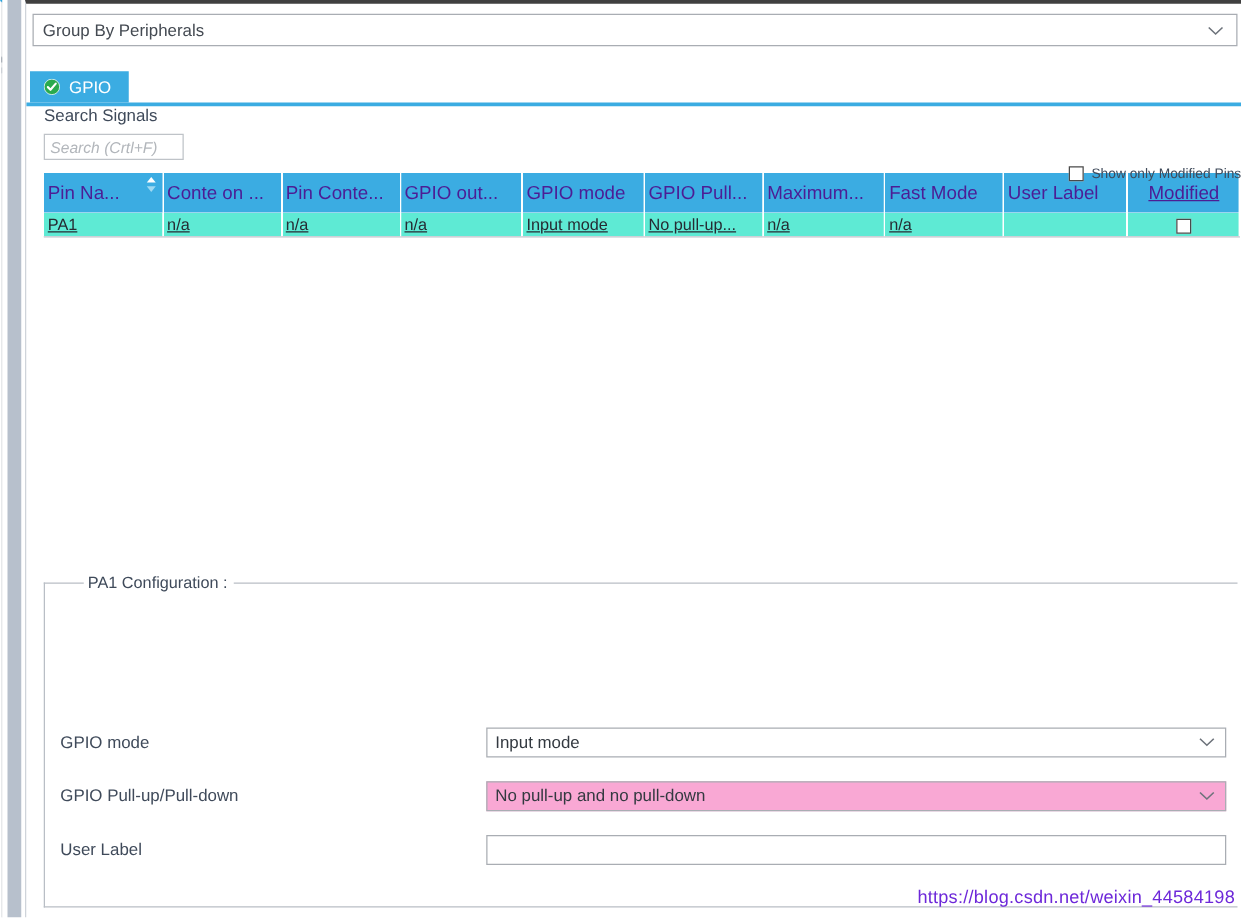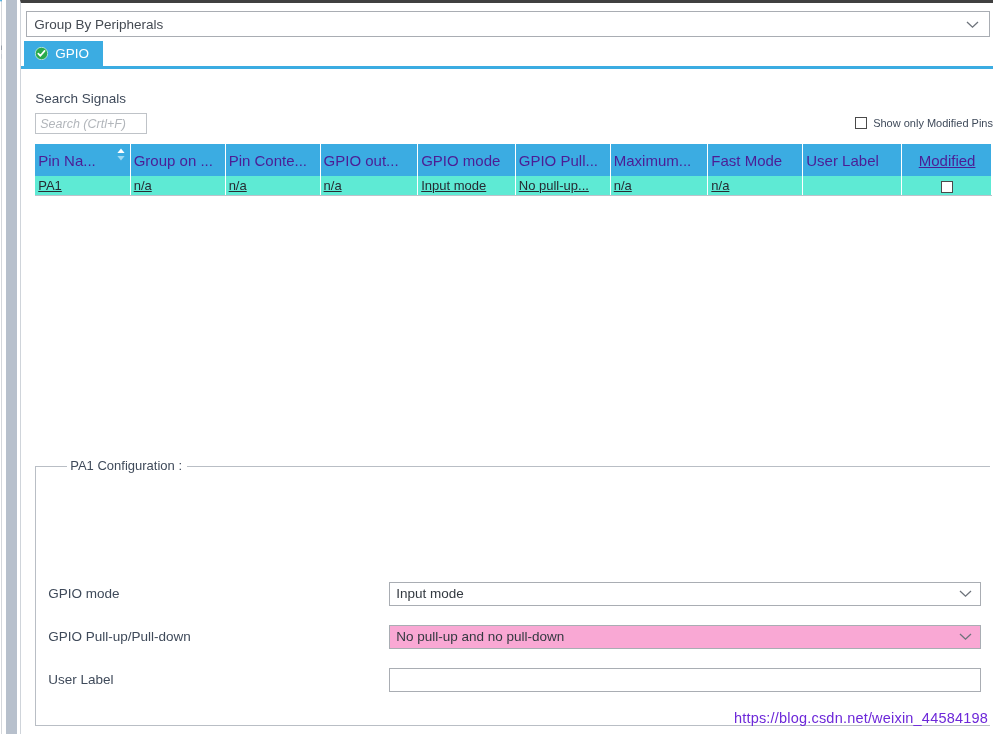--- a/index.html
+++ b/index.html
@@ -115,21 +115,21 @@
     align-items: center;
     justify-content: space-between;
     padding: 0 10px 0 7px;
     font-size: 13.5px;
     color: #444a52;
     cursor: default;
   }
   .group-select .chev { color: #6d737b; font-size: 13px; }
 
   .tabstrip {
-    margin-top: 4px;
+    margin-top: 20px;
     height: 28px;
     position: relative;
     display: flex;
     align-items: center;
     border-bottom: 3px solid #3bace2;
     padding-left: 3px;
   }
   .tab {
     height: 25px;
     background: #3bace2;
@@ -138,21 +138,21 @@
     align-items: center;
     gap: 7px;
     padding: 0 14px 0 11px;
     font-size: 13.5px;
     cursor: default;
   }
   .tab .check-icon { display: flex; align-items: center; }
 
   .search-area {
     position: relative;
-    padding: 22px 0 0 14px;
+    padding: 0 0 0 14px;
   }
   .search-label {
     font-size: 13.5px;
     color: #3f4a5a;
     margin-bottom: 7px;
   }
   .search-input {
     width: 112px;
     height: 21px;
     border: 1px solid #bfc3c8;
@@ -391,21 +391,21 @@
             <col style="width: 72px;">
             <col style="width: 75px;">
             <col style="width: 68px;">
           </colgroup>
         <thead>
             <tr id="pt-head">
               <th class="sorted-col"><span>Pin Na...</span><span class="sortarrow"><svg width="10" height="13" viewBox="0 0 10 13">
                     <path d="M5 0.5 L8.6 5 L1.4 5 Z" fill="#ffffff"></path>
                     <path d="M5 12.5 L8.6 8 L1.4 8 Z" fill="#9fd9f2"></path>
                   </svg></span></th>
-              <th><span>Group on ...</span></th>
+              <th><span>Conte on ...</span></th>
               <th><span>Pin Conte...</span></th>
               <th><span>GPIO out...</span></th>
               <th><span>GPIO mode</span></th>
               <th><span>GPIO Pull...</span></th>
               <th><span>Maximum...</span></th>
               <th><span>Fast Mode</span></th>
               <th><span>User Label</span></th>
               <th class="center"><span>Modified</span></th>
             </tr>
           </thead>

